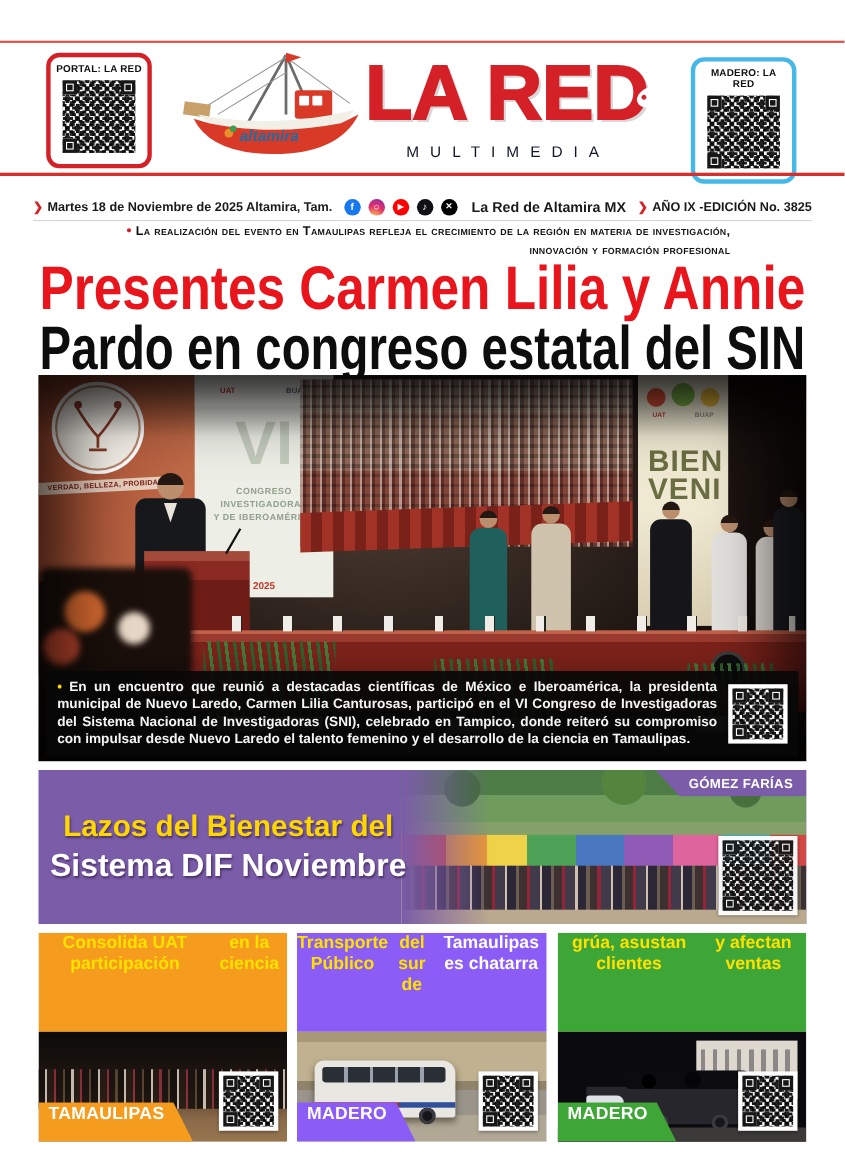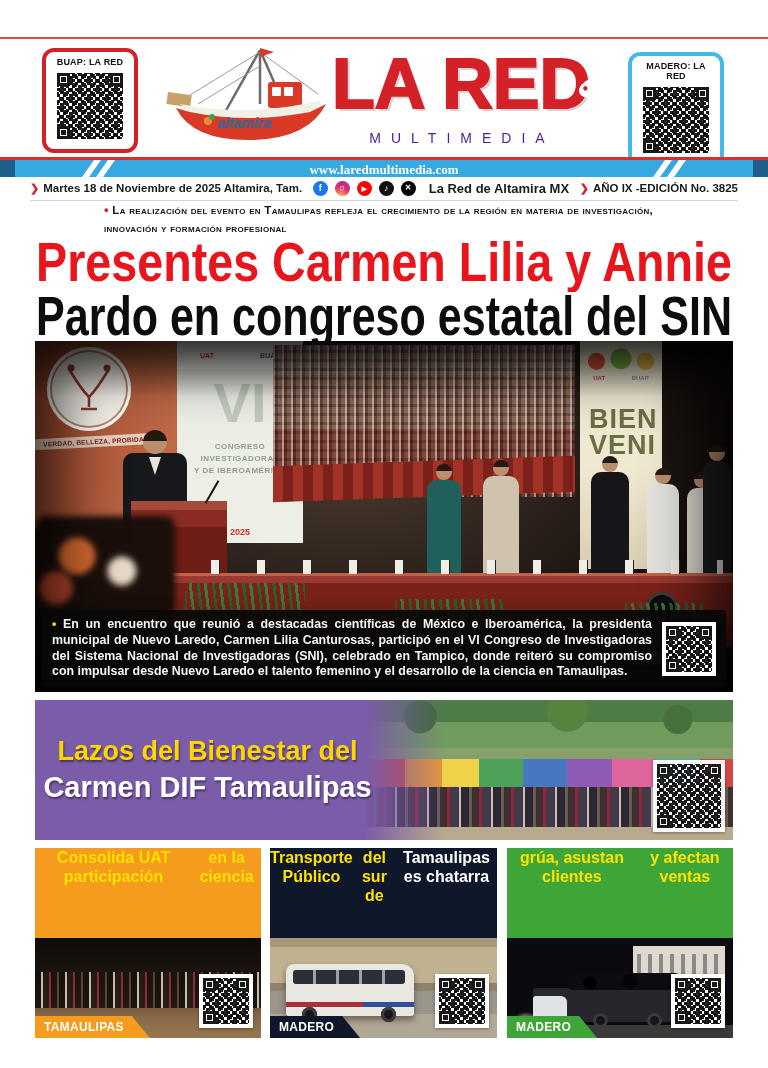--- a/index.html
+++ b/index.html
@@ -23,39 +23,39 @@
   .masthead{position:absolute;left:30px;top:42px;width:708px;height:114px;}
   .qrbox{position:absolute;width:96px;background:#fff;border-radius:12px;padding:4px 4px 6px;box-sizing:border-box;}
   .qrbox .lbl{display:block;font-size:9px;font-weight:800;text-align:center;letter-spacing:.2px;color:#111;margin:1px 0 2px;}
   .qrbox .qr{width:74px;height:74px;margin:0 auto;box-shadow:none;}
   .qrbox-l{left:12px;top:6px;border:4px solid #D42127;}
   .qrbox-r{left:598px;top:10px;border:4px solid #45B8E8;}
   .logo-text{position:absolute;left:248px;top:2px;width:366px;text-align:center;
     font-size:70px;font-weight:700;letter-spacing:0;color:#D42127;
     -webkit-text-stroke:2px #D42127;text-shadow:3px 3px 0 rgba(140,140,140,.35);white-space:nowrap;}
   .logo-sub{position:absolute;left:262px;top:88px;width:340px;text-align:center;
-    font-size:14px;color:#4c1d95;letter-spacing:10px;font-weight:400;}
+    font-size:14px;color:#0f172a;letter-spacing:10px;font-weight:400;}
   .fish{position:absolute;left:545px;top:22px;}
 
   
   .redline{position:absolute;left:0;top:157px;width:768px;height:3px;background:#d5302b;}
   .bluebar{position:absolute;left:0;top:160px;width:768px;height:17px;background:linear-gradient(90deg,#1E5F8E 0 2%,#36A9E0 2% 98%,#1E5F8E 98%);
     overflow:hidden;text-align:center;}
   .bluebar .url{font-family:"Liberation Serif",serif;font-weight:700;font-size:13px;color:#fff;line-height:17px;}
   .slash{position:absolute;top:-3px;bottom:-3px;width:7px;background:#fff;transform:skewX(-35deg);}
   .daterow{position:absolute;left:30px;top:178px;width:708px;height:20px;display:flex;align-items:center;justify-content:space-between;
     font-size:11.5px;font-weight:700;color:#1a1a1a;border-bottom:1px solid #d6d6d6;padding-bottom:2px;}
   .chev{color:#D42127;font-weight:700;margin-right:4px;font-size:11px;}
   .ctr{display:flex;align-items:center;gap:7px;}
   .sic{width:15px;height:15px;border-radius:50%;display:inline-flex;align-items:center;justify-content:center;color:#fff;}
   .sic b{font-size:9px;line-height:1;font-weight:700;}
   .handle{font-size:13px;font-weight:700;margin-left:6px;}
 
   
-  .kicker{position:absolute;left:104px;top:201px;width:560px;text-align:left;
+  .kicker{position:absolute;left:104px;top:201px;width:560px;text-align:right;
     font-size:11.5px;font-weight:700;font-variant:small-caps;letter-spacing:.3px;line-height:1.45;color:#121212;}
   .kicker .b{color:#D42127;font-size:13px;}
   .hl{position:absolute;left:35px;display:block;}
   .hl text{font-family:"Liberation Sans",sans-serif;font-weight:700;font-size:56px;}
   .hl1{top:234px;} .hl1 text{fill:#E8151D;}
   .hl2{top:288px;} .hl2 text{fill:#0d0d0d;}
 
   
   .photo{position:absolute;left:35px;top:341px;width:698px;height:351px;overflow:hidden;
     background:radial-gradient(ellipse at 45% 35%, #4a3a30 0%, #120c0a 70%);}
@@ -142,26 +142,26 @@
   .bfade{position:absolute;inset:0;background:linear-gradient(90deg,#7B5CA8 0,rgba(123,92,168,0) 80px);}
   .tag-gomez{position:absolute;top:0;right:0;height:24px;line-height:24px;padding:0 12px 0 30px;background:#7B5CA8;
     color:#fff;font-size:12px;font-weight:800;letter-spacing:.3px;clip-path:polygon(0 0,100% 0,100% 100%,22px 100%);}
   .banner .qr{position:absolute;right:8px;bottom:8px;width:72px;height:72px;opacity:.95;}
 
   
   .card{position:absolute;top:848px;width:226px;height:190px;overflow:hidden;}
   .card-head{height:90px;display:flex;flex-direction:row;justify-content:space-between;text-align:center;
     font-weight:800;font-size:16px;line-height:1.2;color:#FFE100;}
   .card1 .card-head,.tag1{background:#F59B1E;}
-  .card2 .card-head,.tag2{background:#0f172a;}
+  .card2 .card-head,.tag2{background:#8b5cf6;}
   .card3 .card-head,.tag3{background:#3DA637;}
   .card2 .l3{color:#fff;}
   .card-photo{position:relative;height:100px;}
-  .ctag{position:absolute;left:0;bottom:0;height:22px;line-height:22px;padding:0 26px 0 9px;color:#fff;
-    font-size:12px;font-weight:800;letter-spacing:.3px;clip-path:polygon(0 0,calc(100% - 18px) 0,100% 100%,0 100%);}
+  .ctag{position:absolute;left:0;bottom:0;height:22px;line-height:22px;padding:0 26px 14px 9px;color:#fff;
+    font-size:16px;font-weight:800;letter-spacing:.3px;clip-path:polygon(0 0,calc(100% - 18px) 0,100% 100%,0 100%);}
   .card-photo .qr{position:absolute;right:8px;bottom:10px;width:54px;height:54px;}
   .ph1{background:linear-gradient(180deg,#0d0b09 0%,#1c1410 38%,#3a2a1d 50%,#6b4f35 64%,#8a6a49 80%,#97764f 100%);}
   .ph1::before{content:"";position:absolute;left:0;right:0;top:34%;height:36%;opacity:.92;
     background:repeating-linear-gradient(90deg,#15100c 0 6px,#cfc5b8 6px 8px,#241a13 8px 14px,#8e2f3a 14px 16px,#1a1210 16px 22px,#5a4631 22px 24px);}
   .ph2{background:linear-gradient(180deg,#a89878 0 9%,#c0b190 9% 45%,#8f846b 45% 53%,#9a948a 53% 76%,#b0a895 76% 100%);}
   .bus{position:absolute;left:16px;top:26px;width:128px;height:52px;background:#e9e7e1;border-radius:8px 12px 3px 3px;
     box-shadow:0 4px 6px rgba(40,30,20,.5);}
   .bus::before{content:"";position:absolute;left:7px;right:9px;top:6px;height:14px;border-radius:3px;
     background:repeating-linear-gradient(90deg,#2a2f36 0 20px,#9aa3ad 20px 23px);}
   .bus::after{content:"";position:absolute;left:0;right:0;bottom:9px;height:5px;
@@ -181,21 +181,21 @@
 </style>
 </head>
 <body>
 
 <div class="page">
 
   <div class="topline"></div>
 
   <div class="masthead">
     <div class="qrbox qrbox-l">
-      <span class="lbl">BUAP: LA RED</span>
+      <span class="lbl">PORTAL: LA RED</span>
       <div class="qr">
           <i class="tl"></i>
           <i class="tr"></i>
           <i class="bl"></i>
         </div>
     </div>
 
     <svg class="abs" style="left:130px;top:0;" width="178" height="108" viewBox="0 0 178 108">
       <path d="M100 8 L64 72 M100 8 L128 72 M100 8 L100 62" stroke="#6b6b6b" stroke-width="2.5" fill="none"></path>
       <path d="M100 10 L22 58 M100 10 L158 52 M100 24 L38 62" stroke="#9a9a9a" stroke-width="1" fill="none"></path>
@@ -225,25 +225,20 @@
       <span class="lbl">MADERO: LA RED</span>
       <div class="qr">
           <i class="tl"></i>
           <i class="tr"></i>
           <i class="bl"></i>
         </div>
     </div>
   </div>
 
   <div class="redline"></div>
-  <div class="bluebar">
-    <i class="slash" style="left:88px"></i><i class="slash" style="left:102px"></i>
-    <i class="slash" style="right:102px"></i><i class="slash" style="right:88px"></i>
-    <span class="url">www.laredmultimedia.com</span>
-  </div>
 
   <div class="daterow">
     <span><span class="chev">❯</span><span>Martes 18 de Noviembre de 2025 Altamira, Tam.</span></span>
     <span class="ctr">
       <span class="sic" style="background:#1877F2">
           <b>f</b>
         </span>
       <span class="sic" style="background:radial-gradient(circle at 30% 120%, #fdc452 10%, #e1306c 55%, #a02d9b 90%)">
           <b>○</b>
         </span>
@@ -344,22 +339,23 @@
 
   <div class="banner">
     <div class="banner-photo">
       <div class="mural"></div>
       <div class="bcrowd"></div>
       <div class="bground"></div>
       <div class="bfade"></div>
     </div>
     <div class="banner-text">
       <div class="banner-l1">Lazos del Bienestar del</div>
-      <div class="banner-l2">Carmen DIF Tamaulipas</div>
-    </div>
+      <div class="banner-l2">Sistema DIF Noviembre</div>
+    </div>
+    <div class="tag-gomez">GÓMEZ FARÍAS</div>
     <div class="qr">
         <i class="tl"></i>
         <i class="tr"></i>
         <i class="bl"></i>
       </div>
   </div>
 
   <div class="card card1" style="left:35px">
     <div class="card-head">
       <span class="l1">Consolida UAT participación</span>

